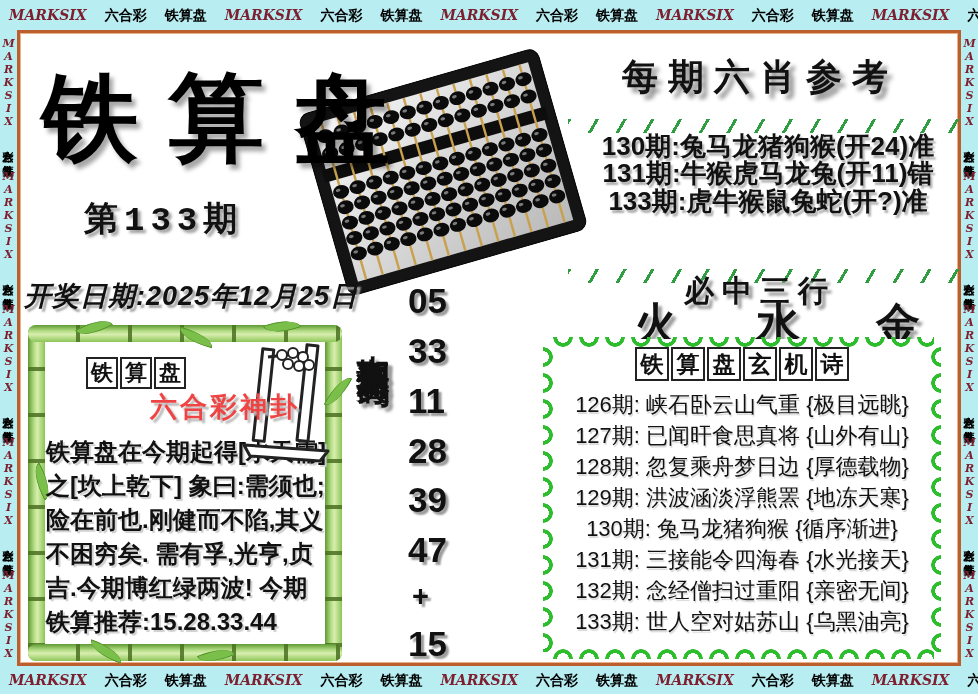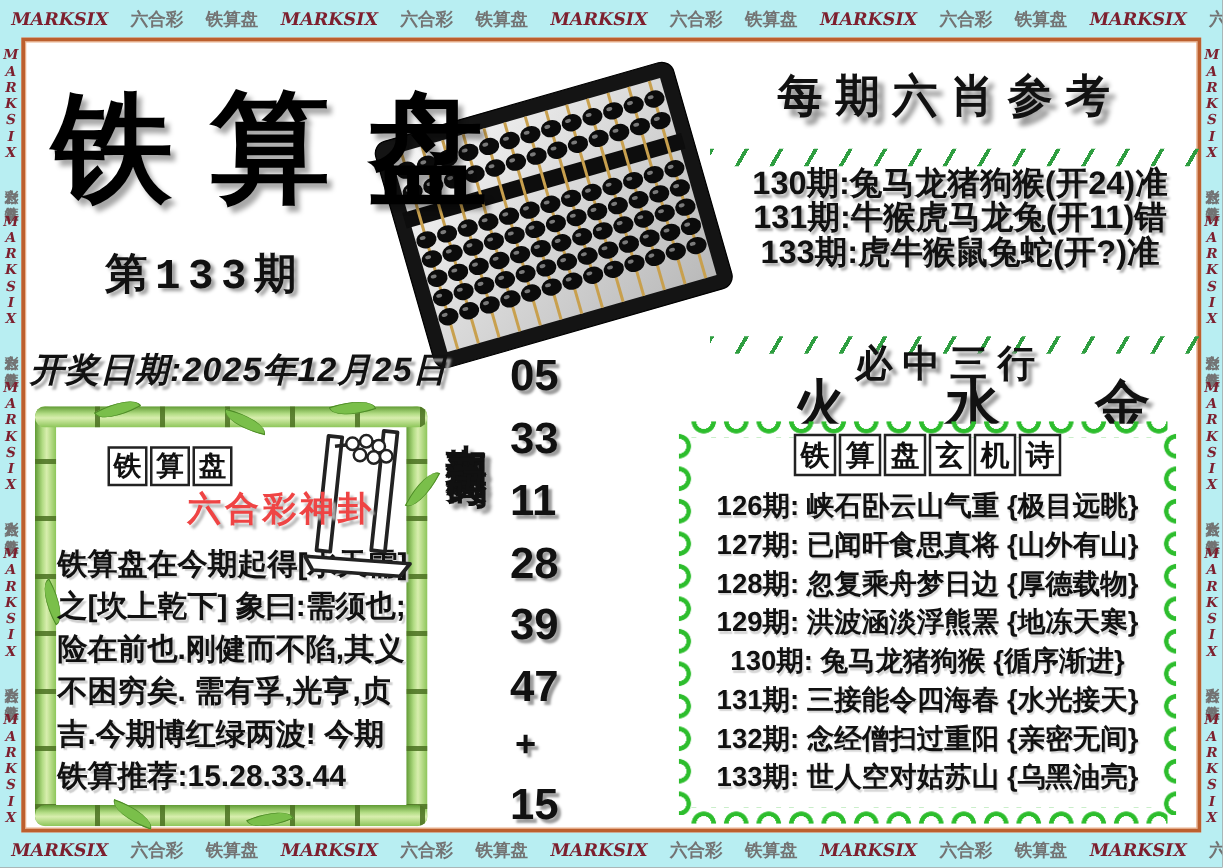--- a/index.html
+++ b/index.html
@@ -9,21 +9,21 @@
   .b-strip{position:absolute;overflow:hidden;white-space:nowrap;font-weight:bold;}
   .b-top{top:0;left:0;width:978px;height:30px;line-height:30px;font-size:14px;}
   .b-bottom{bottom:0;left:0;width:978px;height:28px;line-height:28px;font-size:14px;}
   .b-left{top:30px;left:0;width:17px;height:636px;writing-mode:vertical-rl;text-orientation:upright;
           line-height:17px;font-size:11px;}
   .b-right{top:30px;right:0;width:17px;height:636px;writing-mode:vertical-rl;text-orientation:upright;
            line-height:17px;font-size:11px;}
   .b-top span,.b-bottom span{margin:0 9px;}
   .b-left span,.b-right span{margin:7px 0;}
   .lat{color:#7d1f2e;font-style:italic;font-family:"DejaVu Serif","Liberation Serif",serif;}
-  .cjk{color:#737373;}
+  .cjk{color:#000000;}
   
   .frame{position:absolute;left:17px;top:30px;width:938px;height:630px;background:#fff;
          border:3px solid #bc5f2e;box-shadow:inset 0 0 0 1px #eab089;}
   
   .title{position:absolute;left:22px;top:22px;width:420px;font-size:96px;font-weight:900;
          font-family:"DejaVu Serif","Liberation Serif",serif;letter-spacing:30px;color:#000;
          text-shadow:4px 5px 4px rgba(0,0,0,.35);z-index:3;white-space:nowrap;}
   .issue{position:absolute;left:64px;top:163px;font-size:34px;font-weight:900;
          font-family:Liberation Mono, monospace;letter-spacing:6px;
          text-shadow:3px 3px 3px #9c9c9c;z-index:3;}
@@ -87,21 +87,21 @@
      background-image:radial-gradient(circle at 13px 0px,rgba(0,0,0,0) 6px,#2dbd2d 6px 9.5px,rgba(0,0,0,0) 10px);}
   .sc.b{left:5px;right:5px;bottom:-2px;height:13px;background-repeat:repeat-x;background-size:26px 13px;
      background-image:radial-gradient(circle at 13px 13px,rgba(0,0,0,0) 6px,#2dbd2d 6px 9.5px,rgba(0,0,0,0) 10px);}
   .sc.l{top:5px;bottom:5px;left:-2px;width:13px;background-repeat:repeat-y;background-size:13px 26px;
      background-image:radial-gradient(circle at 0px 13px,rgba(0,0,0,0) 6px,#2dbd2d 6px 9.5px,rgba(0,0,0,0) 10px);}
   .sc.r{top:5px;bottom:5px;right:-2px;width:13px;background-repeat:repeat-y;background-size:13px 26px;
      background-image:radial-gradient(circle at 13px 13px,rgba(0,0,0,0) 6px,#2dbd2d 6px 9.5px,rgba(0,0,0,0) 10px);}
   .poem-head{position:absolute;left:50%;transform:translateX(-50%);top:8px;}
   .poem-head span{width:30px;height:30px;font-size:23px;border-width:2px;}
   .poem-lines{position:absolute;left:0;top:50px;width:100%;}
-  .poem-line{font-size:22px;line-height:31px;font-weight:700;text-align:center;white-space:nowrap;
+  .poem-line{font-size:22px;line-height:31px;font-weight:400;text-align:center;white-space:nowrap;
         text-shadow:1px 2px 1px #d6d6d6;}
 </style>
 </head>
 <body>
 
 <div class="page">
 
   <div class="b-strip b-top"><span class="lat">MARKSIX</span><span class="cjk">六合彩</span><span class="cjk">铁算盘</span><span class="lat">MARKSIX</span><span class="cjk">六合彩</span><span class="cjk">铁算盘</span><span class="lat">MARKSIX</span><span class="cjk">六合彩</span><span class="cjk">铁算盘</span><span class="lat">MARKSIX</span><span class="cjk">六合彩</span><span class="cjk">铁算盘</span><span class="lat">MARKSIX</span><span class="cjk">六合彩</span></div>
   <div class="b-strip b-bottom"><span class="lat">MARKSIX</span><span class="cjk">六合彩</span><span class="cjk">铁算盘</span><span class="lat">MARKSIX</span><span class="cjk">六合彩</span><span class="cjk">铁算盘</span><span class="lat">MARKSIX</span><span class="cjk">六合彩</span><span class="cjk">铁算盘</span><span class="lat">MARKSIX</span><span class="cjk">六合彩</span><span class="cjk">铁算盘</span><span class="lat">MARKSIX</span><span class="cjk">六合彩</span></div>
   <div class="b-strip b-left"><span class="lat">MARKSIX</span><span class="cjk">六合彩</span><span class="cjk">铁算盘</span><span class="lat">MARKSIX</span><span class="cjk">六合彩</span><span class="cjk">铁算盘</span><span class="lat">MARKSIX</span><span class="cjk">六合彩</span><span class="cjk">铁算盘</span><span class="lat">MARKSIX</span><span class="cjk">六合彩</span><span class="cjk">铁算盘</span><span class="lat">MARKSIX</span><span class="cjk">六合彩</span><span class="cjk">铁算盘</span></div>

